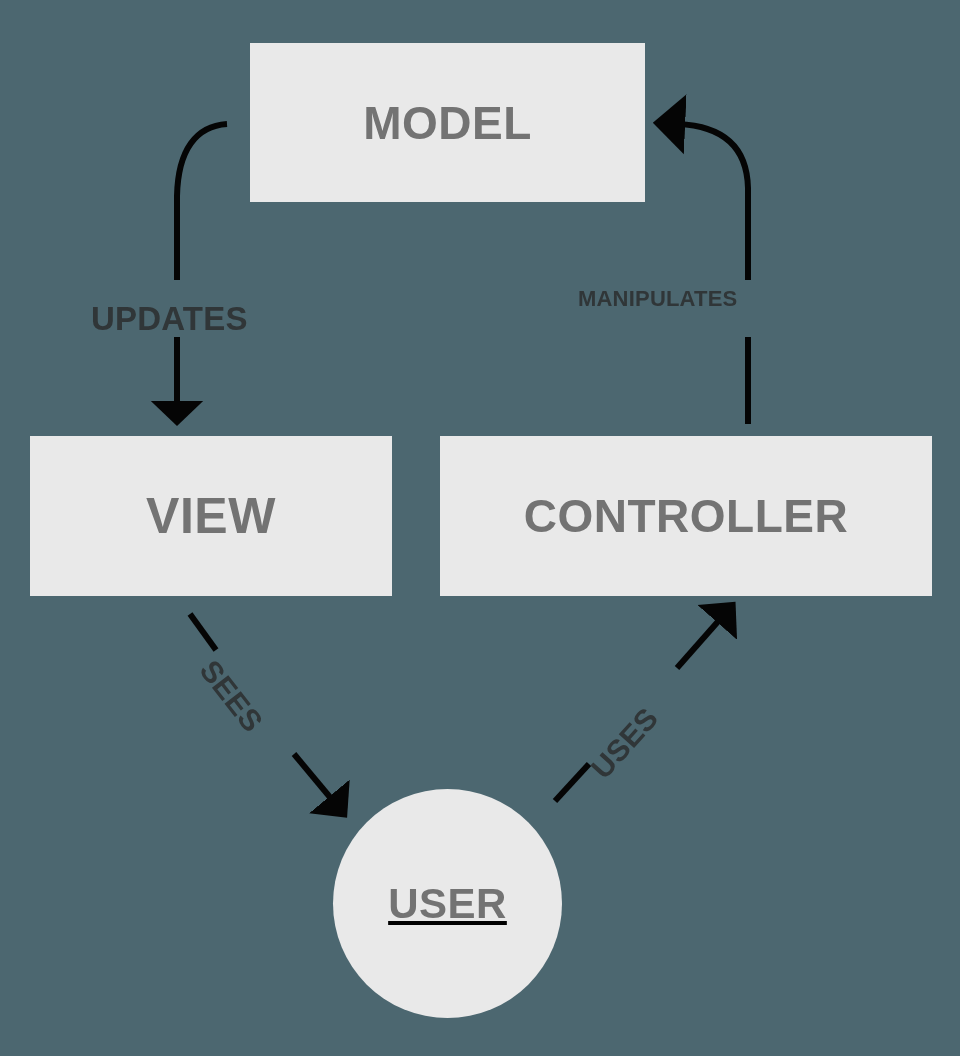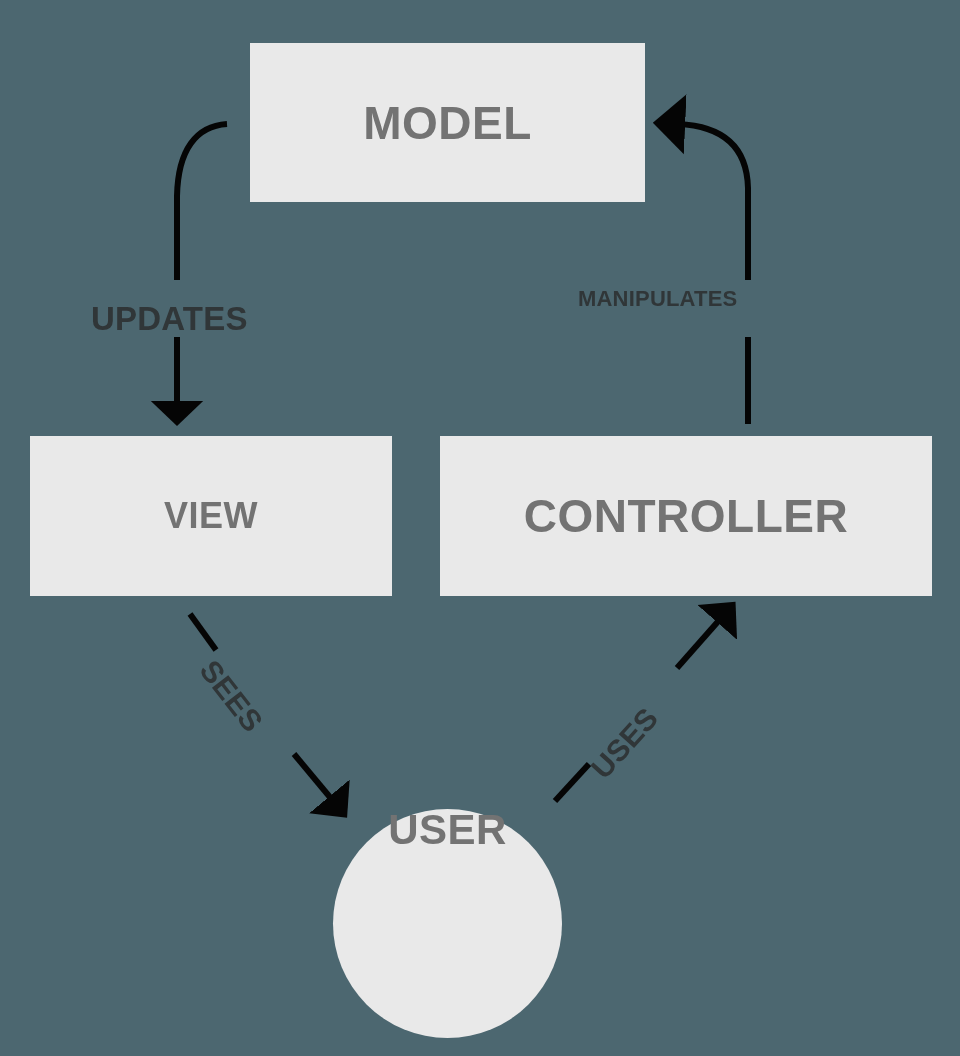--- a/index.html
+++ b/index.html
@@ -40,39 +40,40 @@
     width: 395px;
     height: 159px;
   }
   #model-box .node-label { font-size: 46px; }
   #view-box {
     left: 30px;
     top: 436px;
     width: 362px;
     height: 160px;
   }
-  #view-box .node-label { font-size: 36px; }
+  #view-box .node-label { font-size: 50px; }
   #controller-box {
     left: 440px;
     top: 436px;
     width: 492px;
     height: 160px;
   }
   #controller-box .node-label { font-size: 46px; text-align: center; }
   #user-circle {
     position: absolute;
     left: 333px;
-    top: 809px;
+    top: 789px;
     width: 229px;
     height: 229px;
     border-radius: 50%;
     background: #e9e9e9;
     display: flex;
-    align-items: flex-start;
+    align-items: center;
     justify-content: center;
+    text-decoration: underline;
   }
   #user-circle .node-label { font-size: 42px; }
 
   .edge-label {
     position: absolute;
     font-family: "Liberation Sans", sans-serif;
     font-weight: bold;
     color: #303638;
     white-space: nowrap;
     line-height: 1;

